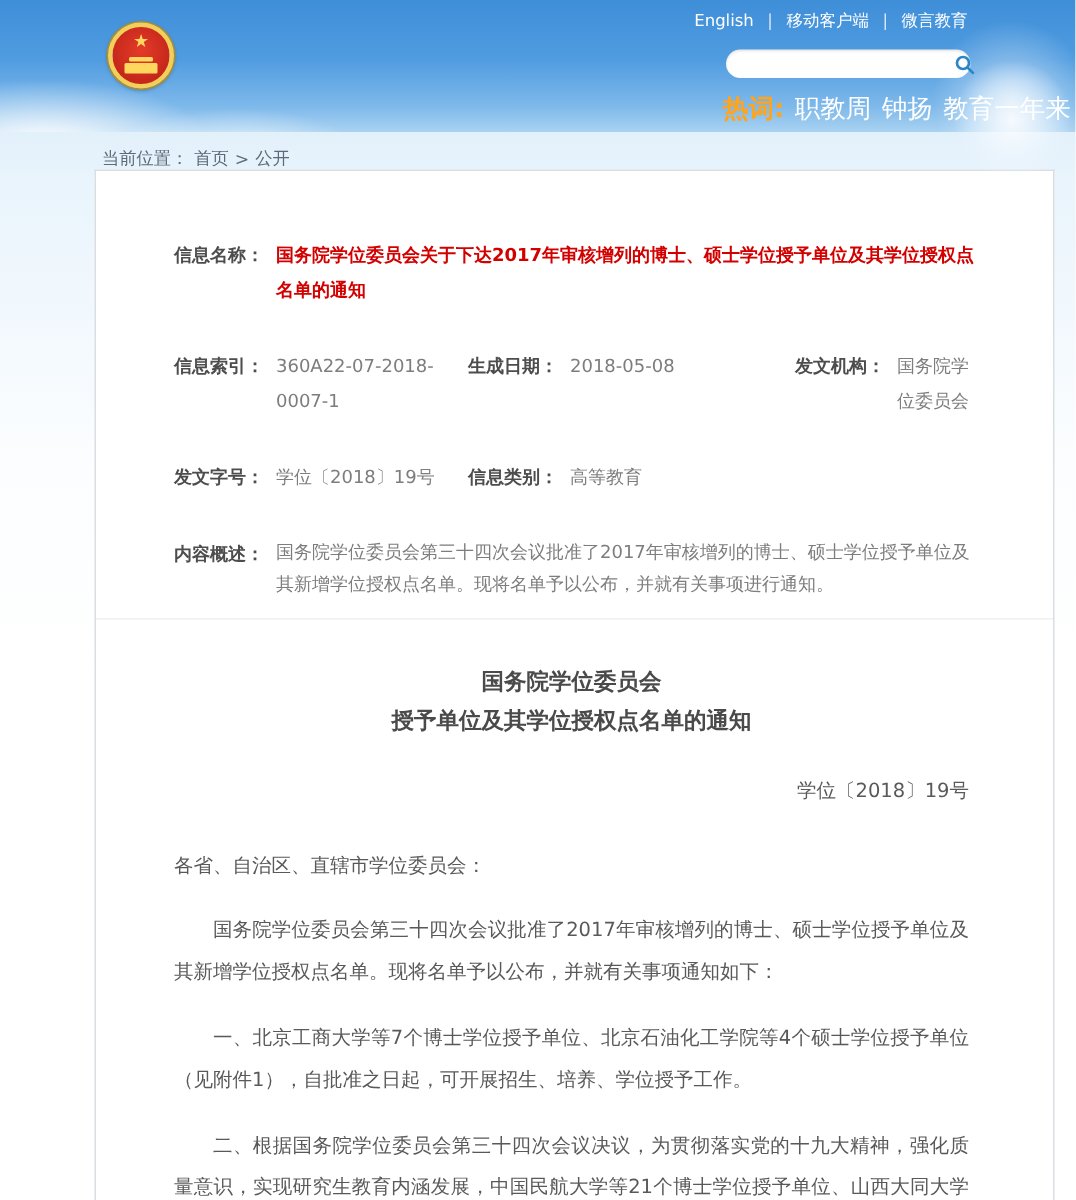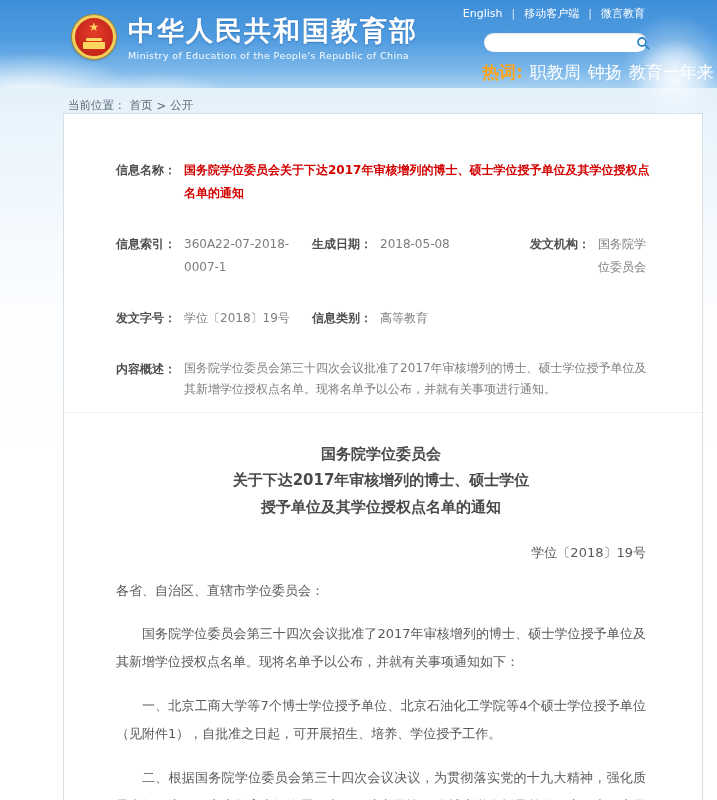--- a/index.html
+++ b/index.html
@@ -79,37 +79,33 @@
   .info-label { font-weight:bold; color:#4d4d4d; white-space:nowrap; margin-right:8px; }
   .info-value { color:#7d7d7d; }
   .info-title-value { color:#d30000; font-weight:bold; }
   .cell { display:flex; }
   .cell-a { width:196px; } .cell-b { width:218px; } .cell-c { flex:1; }
   .summary-row .info-value { line-height:21px; }
   
   .doc { padding:14px 56px 30px 52px; color:#595959; }
   .doc-title { text-align:center; font-weight:bold; font-size:15px; color:#4a4a4a; line-height:1.75; margin-top:14px; }
   .doc-number { text-align:right; font-size:13px; margin-top:24px; color:#595959; }
-  .salutation { font-size:13px; margin-top:15px; line-height:2.1; }
+  .salutation { font-size:13px; margin-top:28px; line-height:2.1; }
   .para { font-size:13px; line-height:2.15; text-indent:2em; margin-top:16px; text-align:justify; }
 </style>
 </head>
 <body>
 
 <div class="site-header">
   <div class="dandelion"></div>
 
   <div class="logo-wrap">
     <div class="emblem">
       <div class="star">★</div>
       <div class="gate"></div>
-    </div>
-    <div class="site-titles">
-      <div class="site-title-cn">中华人民共和国教育部</div>
-      <div class="site-title-en">Ministry of Education of the People's Republic of China</div>
     </div>
   </div>
 
   <div class="top-links">
     <a>English</a>
     <span class="sep">|</span>
     <a>移动客户端</a>
     <span class="sep">|</span>
     <a>微言教育</a>
   </div>
@@ -174,21 +170,20 @@
     </div>
     <div class="info-row summary-row">
       <span class="info-label">内容概述：</span>
       <span class="info-value" style="flex:1">国务院学位委员会第三十四次会议批准了2017年审核增列的博士、硕士学位授予单位及其新增学位授权点名单。现将名单予以公布，并就有关事项进行通知。</span>
     </div>
   </div>
 
   <div class="doc">
     <div class="doc-title">
       <div>国务院学位委员会</div>
-      <div>关于下达2017年审核增列的博士、硕士学位</div>
       <div>授予单位及其学位授权点名单的通知</div>
     </div>
 
     <div class="doc-number">学位〔2018〕19号</div>
 
     <div class="salutation">各省、自治区、直辖市学位委员会：</div>
 
     <div class="para">国务院学位委员会第三十四次会议批准了2017年审核增列的博士、硕士学位授予单位及其新增学位授权点名单。现将名单予以公布，并就有关事项通知如下：</div>
     <div class="para">一、北京工商大学等7个博士学位授予单位、北京石油化工学院等4个硕士学位授予单位（见附件1），自批准之日起，可开展招生、培养、学位授予工作。</div>
     <div class="para">二、根据国务院学位委员会第三十四次会议决议，为贯彻落实党的十九大精神，强化质量意识，实现研究生教育内涵发展，中国民航大学等21个博士学位授予单位、山西大同大学等25个硕士学位授予单位（见附件2），需进一步加强建设，补短板强弱项，待其办学水平和研究生培养能力达到相应要求，并通过国务院学位委员会核查后，再开展招生、培养、授予学位工作。</div>

